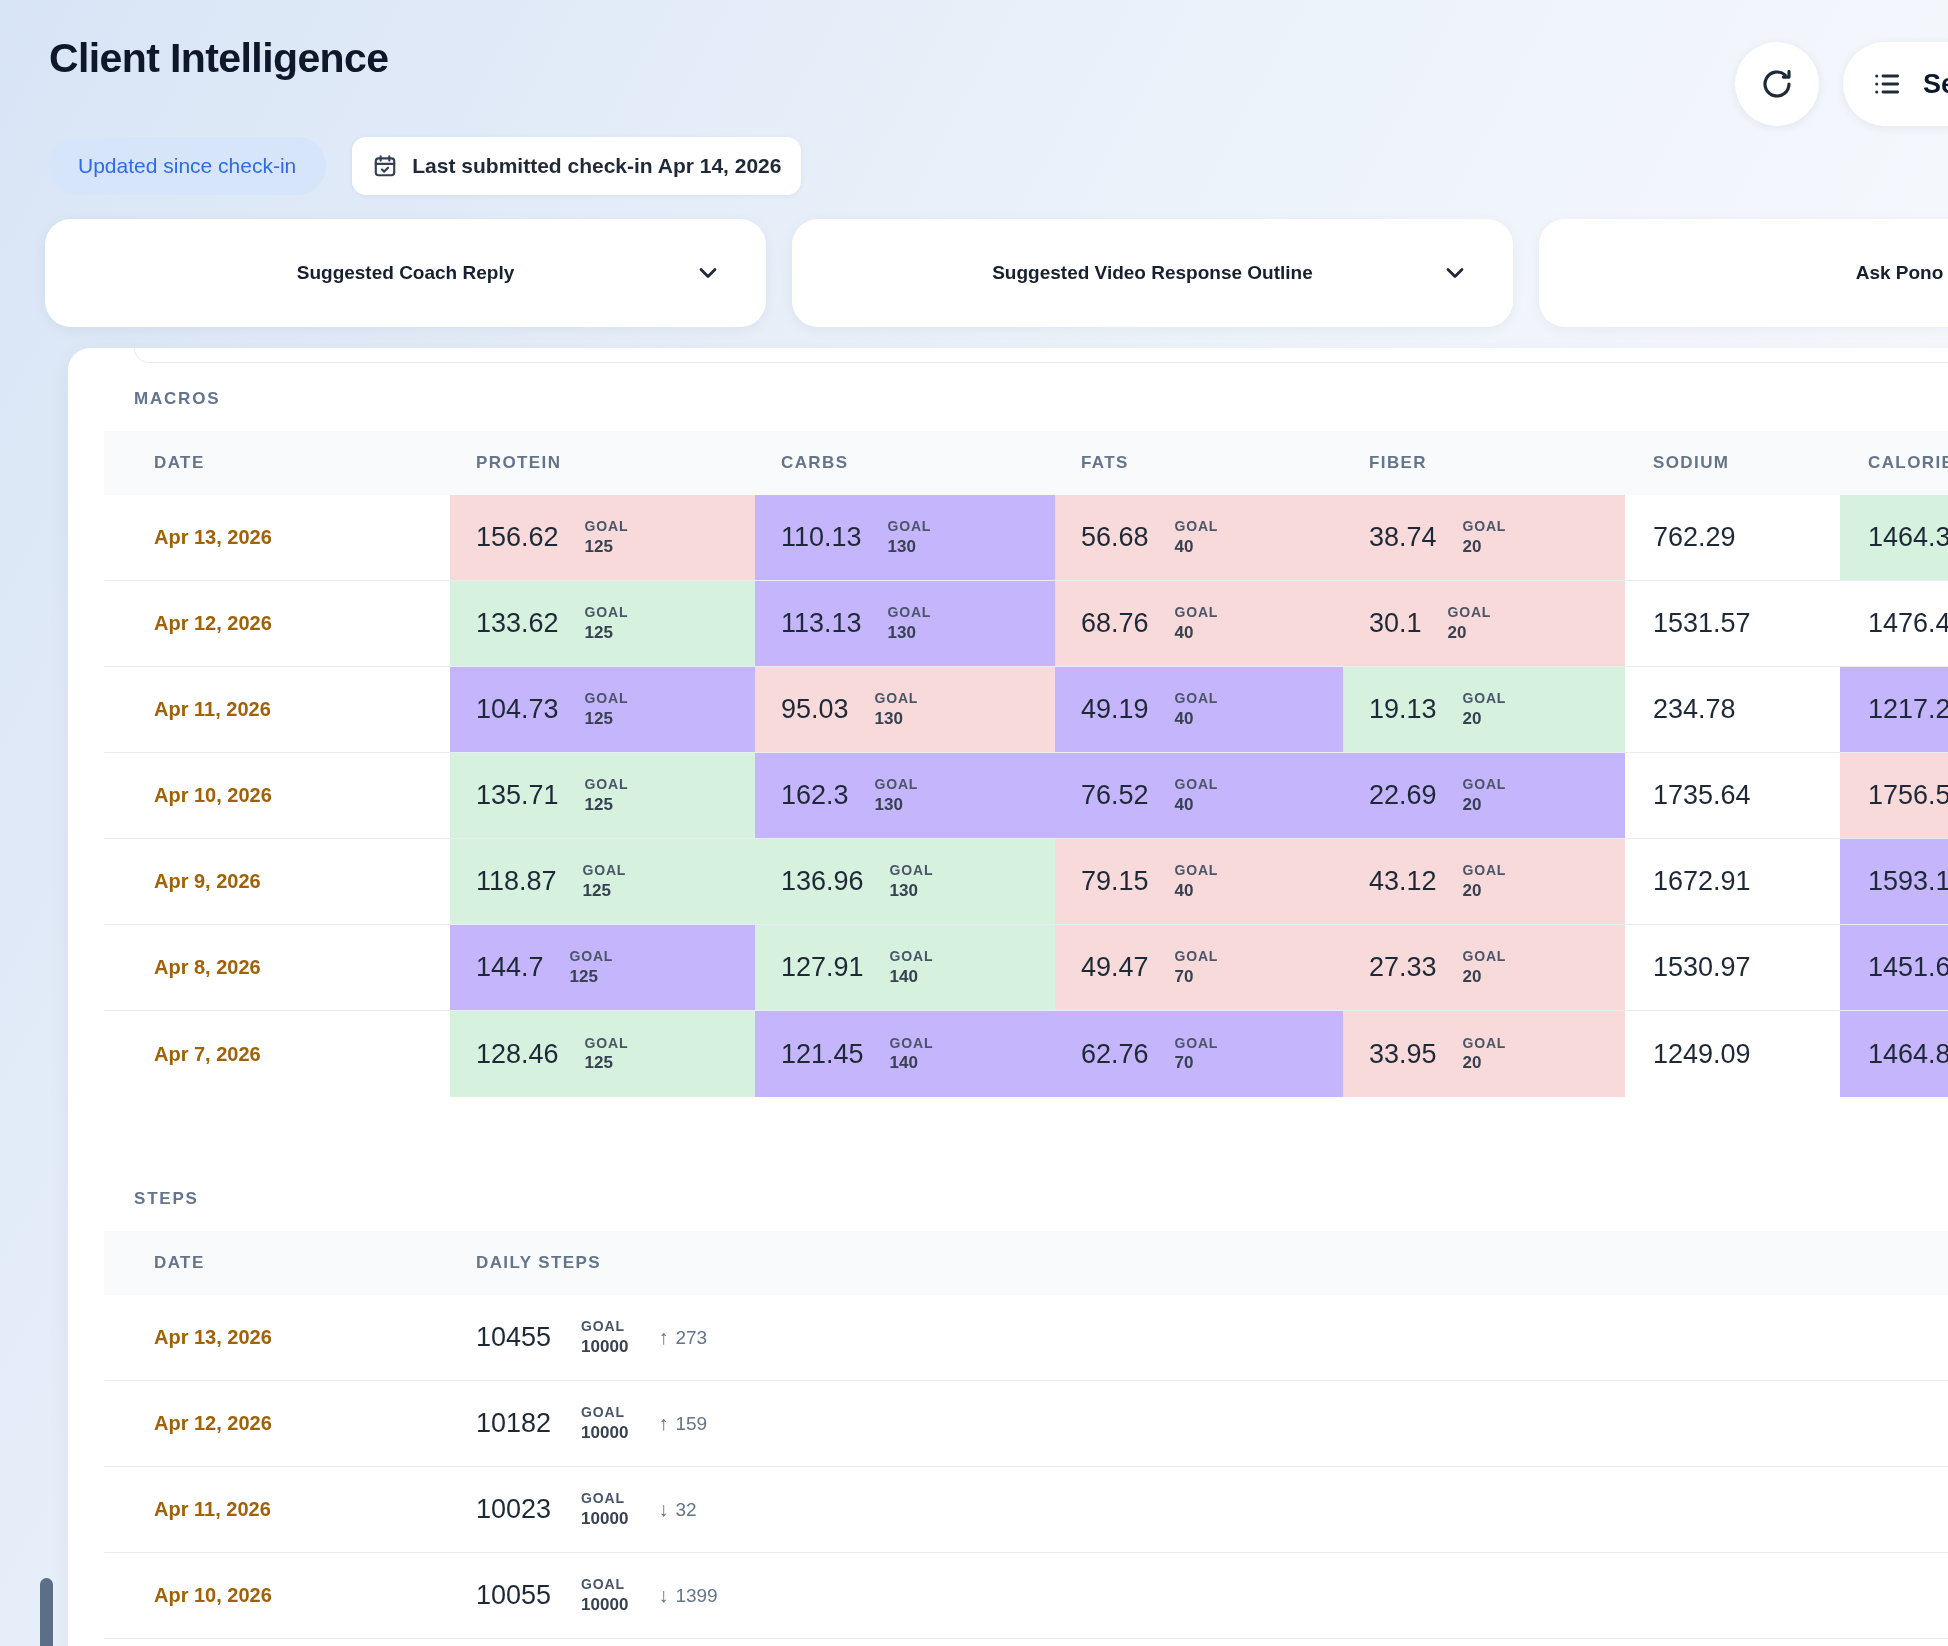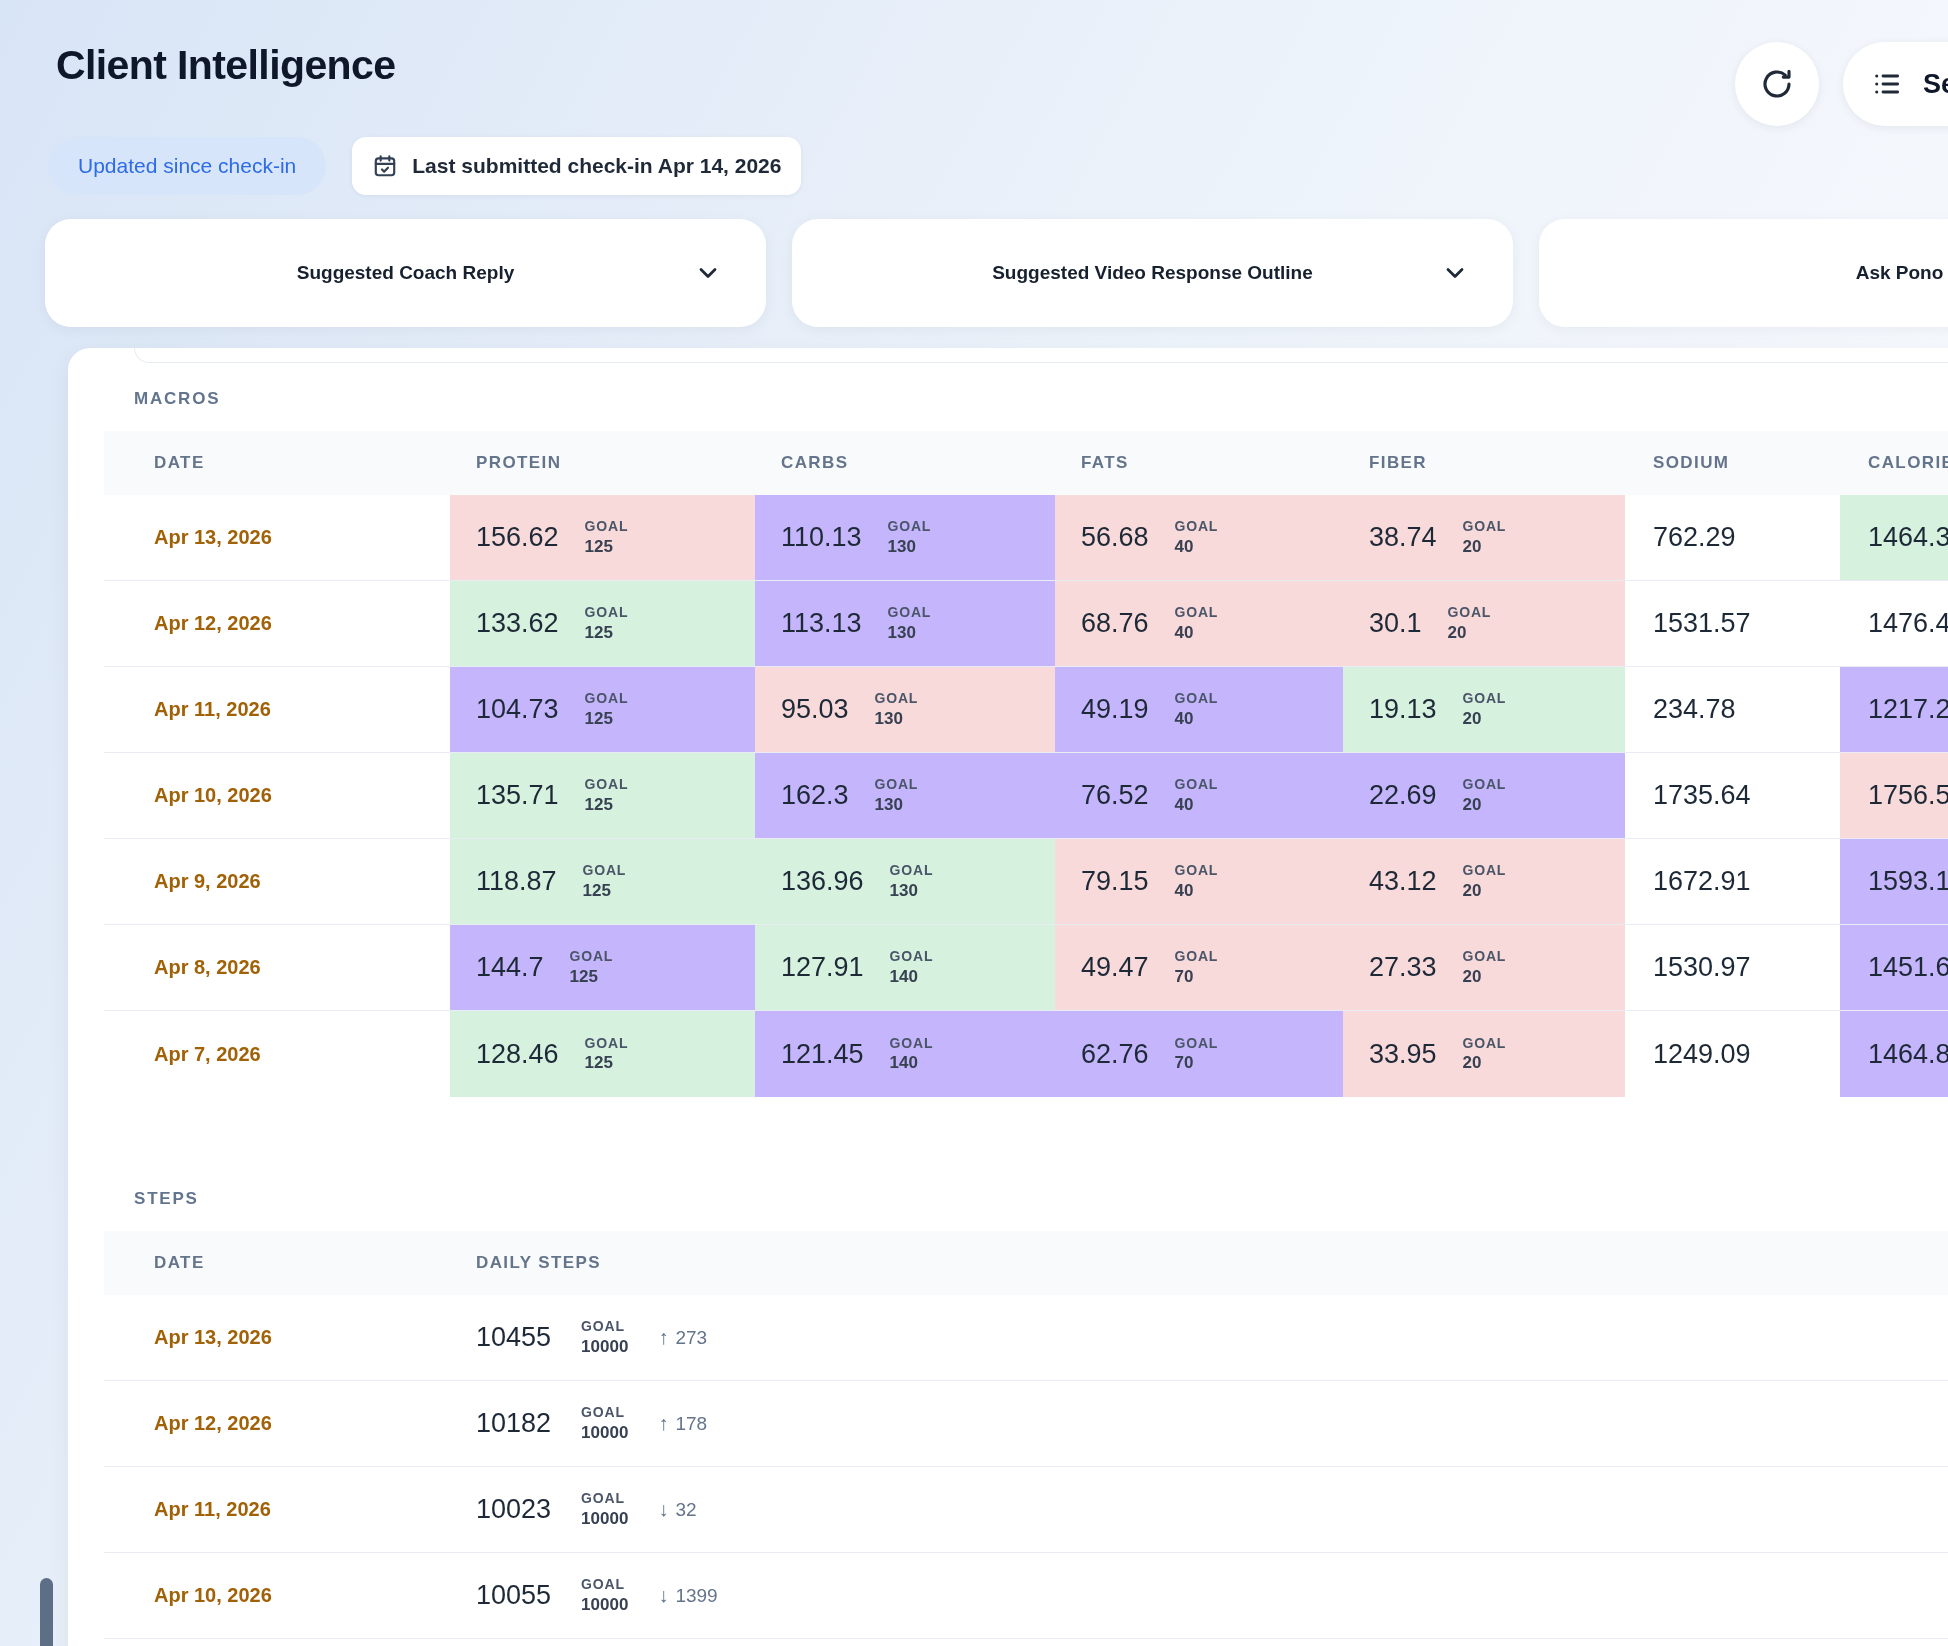--- a/index.html
+++ b/index.html
@@ -13,21 +13,21 @@
     width: 1948px;
     height: 1646px;
     overflow: hidden;
     background: linear-gradient(118deg, #d8e5f6 0%, #e2ebf8 22%, #edf3fa 48%, #f5f8fd 75%, #f7fafd 100%);
   }
 
   
   .page-title {
     position: absolute;
     top: 34px; left: 48px;
-    margin: 8px;
+    margin: 1px;
     font-size: 41px;
     font-weight: 800;
     letter-spacing: -0.6px;
     color: #0f172a;
   }
   .header-controls {
     position: absolute;
     top: 42px; left: 1735px;
     display: flex;
     align-items: center;
@@ -620,21 +620,21 @@
       <span class="date-text">Apr 12, 2026</span>
     </div>
     <div class="td steps-cell c-steps">
       <span class="val">10182</span>
       <span class="goal">
         <span class="goal-label">GOAL</span>
         <span class="goal-val">10000</span>
       </span>
       <span class="delta">
         <span class="arrow">↑</span>
-        <span>178</span>
+        <span>159</span>
       </span>
     </div>
   </div>
 
   <div class="trow">
     <div class="td c-date">
       <span class="date-text">Apr 11, 2026</span>
     </div>
     <div class="td steps-cell c-steps">
       <span class="val">10023</span>

